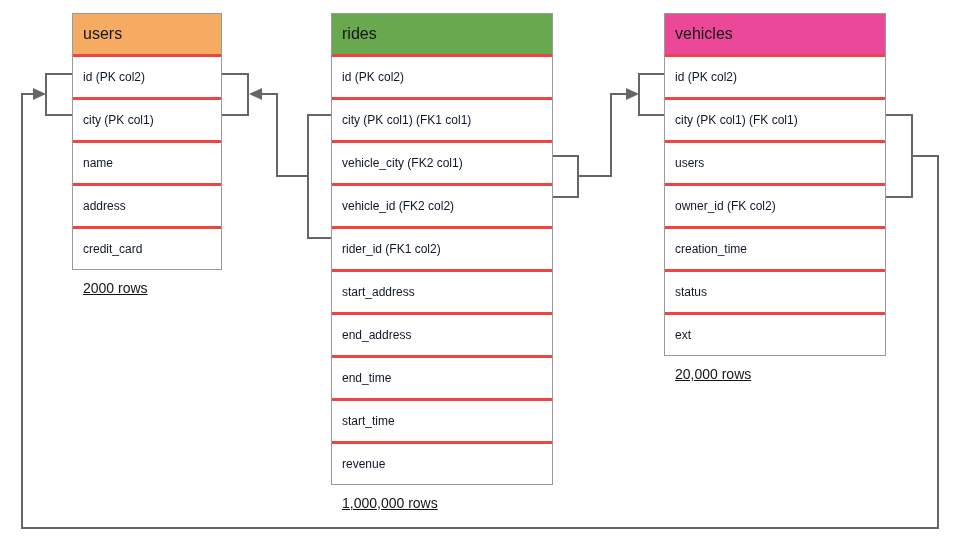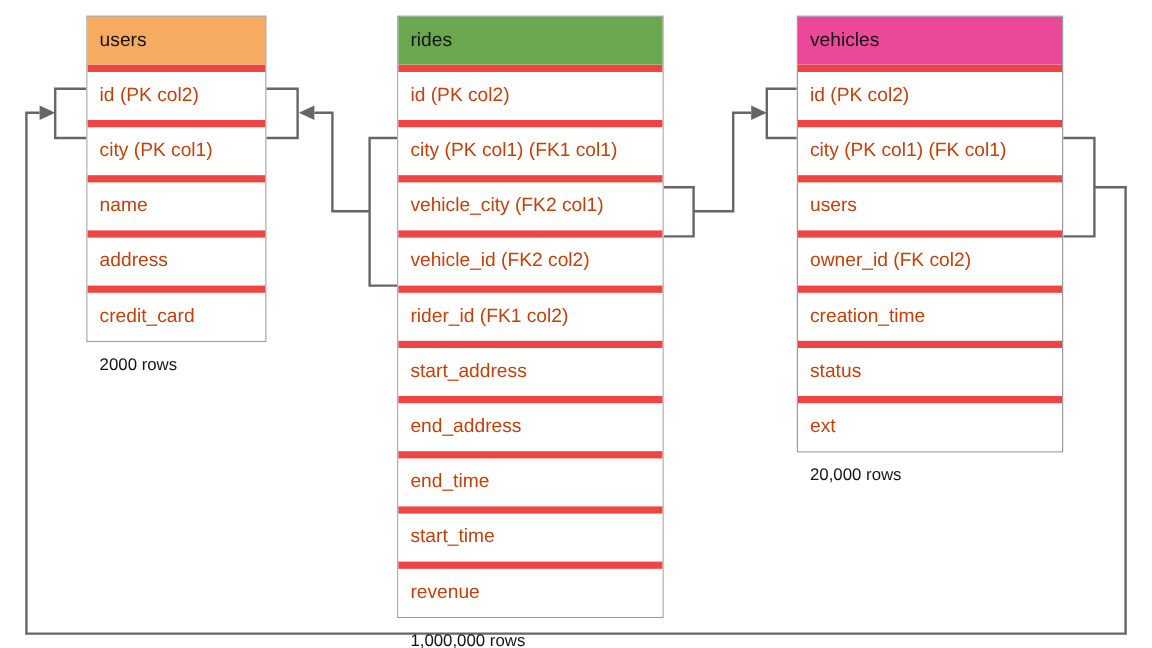--- a/index.html
+++ b/index.html
@@ -21,30 +21,31 @@
   }
   .hdr{
     height:40px;line-height:40px;
     padding-left:10px;
     font-size:16px;color:#141414;
     white-space:nowrap;
   }
   .row{
     height:40px;line-height:40px;
     padding-left:10px;
-    font-size:16px;color:#c2410c;
-    border-top:6px solid #ef4444;
+    font-size:12px;color:#0f172a;
+    border-top:3px solid #ef4444;
     background:#ffffff;
     white-space:nowrap;
   }
   .caption{
     margin-top:10px;
     padding-left:11px;
     font-size:14px;color:#141414;
     white-space:nowrap;
+    text-decoration:underline;
   }
   
   .t-users   {left:72px;  top:13px; width:150px;}
   .t-rides   {left:331px; top:13px; width:222px;}
   .t-vehicles{left:664px; top:13px; width:222px;}
 </style>
 </head>
 <body>
 
 <div class="canvas">

